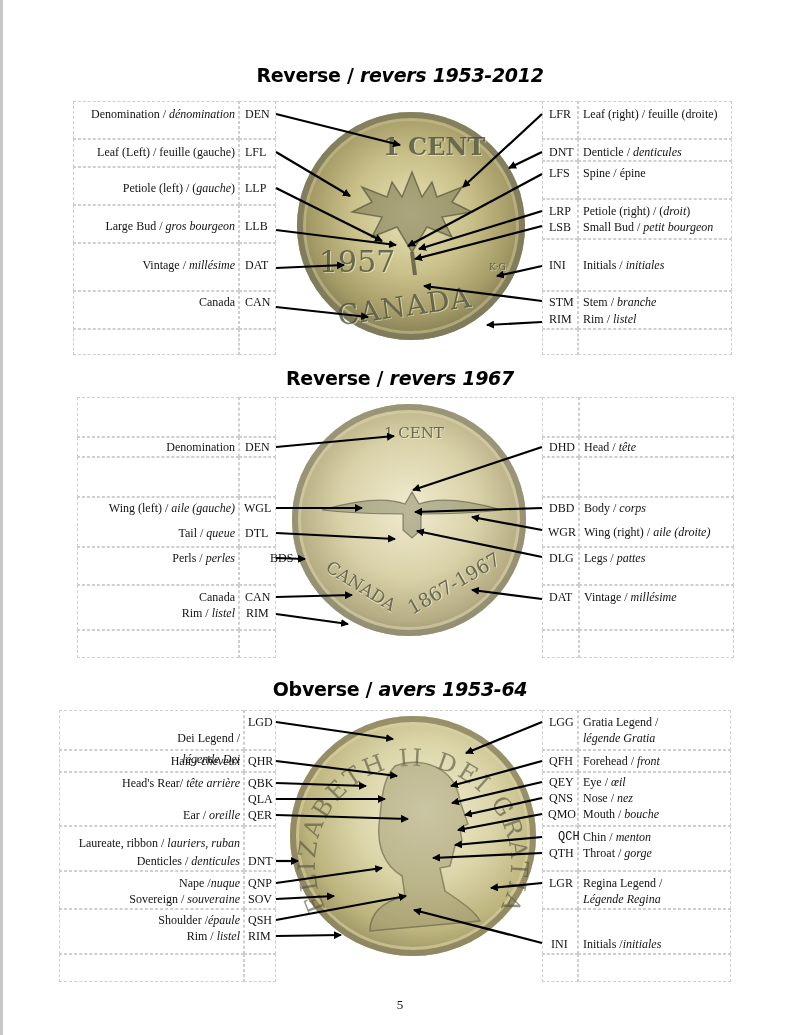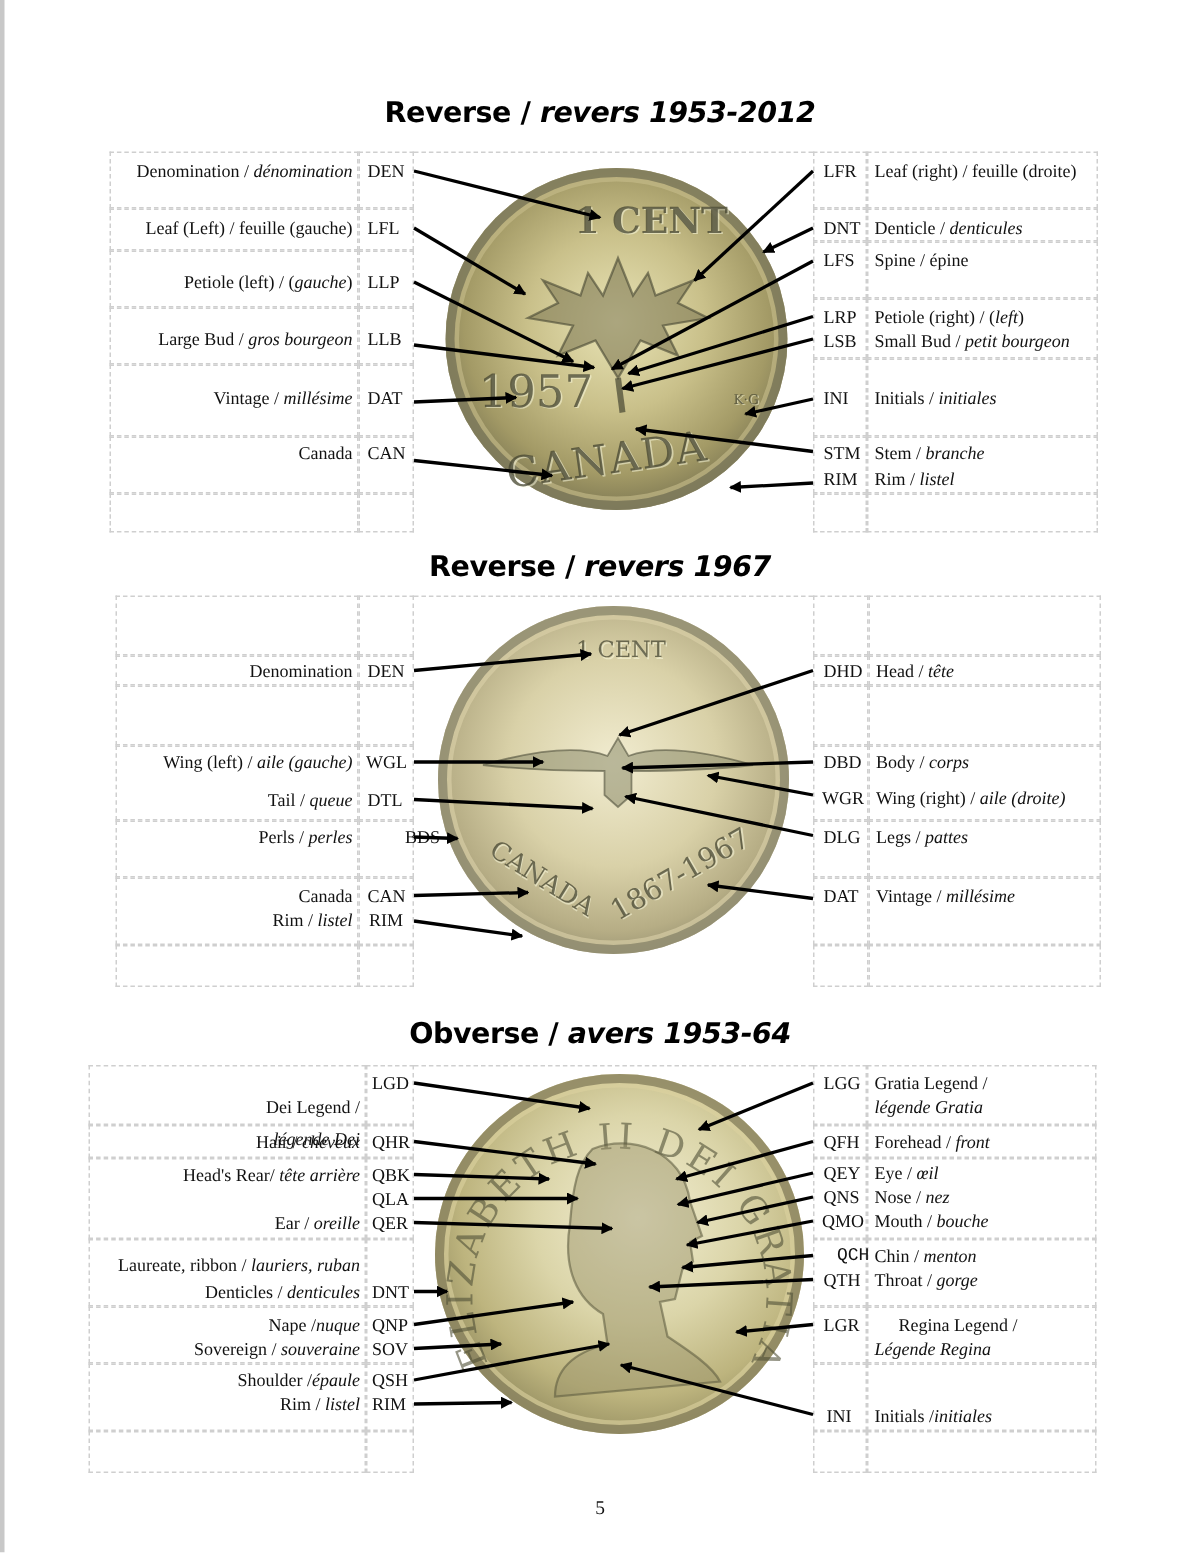--- a/index.html
+++ b/index.html
@@ -108,21 +108,21 @@
 <div class="lbl r" style="right:565px;top:295px;"><span>Canada</span></div>
 <div class="code" style="left:245px;top:295px;">CAN</div>
 
 <div class="code" style="left:549px;top:107px;">LFR</div>
 <div class="lbl" style="left:583px;top:107px;"><span>Leaf (right) / feuille (droite)</span></div>
 <div class="code" style="left:549px;top:145px;">DNT</div>
 <div class="lbl" style="left:583px;top:145px;"><span>Denticle  / </span><i>denticules</i></div>
 <div class="code" style="left:549px;top:166px;">LFS</div>
 <div class="lbl" style="left:583px;top:166px;"><span>Spine / épine</span></div>
 <div class="code" style="left:549px;top:204px;">LRP</div>
-<div class="lbl" style="left:583px;top:204px;"><span>Petiole (right) / (</span><i>left</i><span>)</span></div>
+<div class="lbl" style="left:583px;top:204px;"><span>Petiole (right) / (</span><i>droit</i><span>)</span></div>
 <div class="code" style="left:549px;top:220px;">LSB</div>
 <div class="lbl" style="left:583px;top:220px;"><span>Small Bud / </span><i>petit bourgeon</i></div>
 <div class="code" style="left:549px;top:258px;">INI</div>
 <div class="lbl" style="left:583px;top:258px;font-family:Liberation Serif, serif;"><span>Initials / </span><i>initiales</i></div>
 <div class="code" style="left:549px;top:295px;">STM</div>
 <div class="lbl" style="left:583px;top:295px;"><span>Stem / </span><i>branche</i></div>
 <div class="code" style="left:549px;top:312px;">RIM</div>
 <div class="lbl" style="left:583px;top:312px;"><span>Rim / </span><i>listel</i></div>
 
 <div class="section-title" style="top:367px;"><span>Reverse / </span><span class="it">revers  1967</span></div>
@@ -271,21 +271,21 @@
 <div class="lbl" style="left:583px;top:775px;"><span>Eye / </span><i>œil</i></div>
 <div class="code" style="left:549px;top:791px;">QNS</div>
 <div class="lbl" style="left:583px;top:791px;"><span>Nose / </span><i>nez</i></div>
 <div class="code" style="left:548px;top:807px;">QMO</div>
 <div class="lbl" style="left:583px;top:807px;"><span>Mouth / </span><i>bouche</i></div>
 <div class="code" style="left:558px;top:830px;font-family:Liberation Mono, monospace;">QCH</div>
 <div class="lbl" style="left:583px;top:830px;"><span>Chin / </span><i>menton</i></div>
 <div class="code" style="left:549px;top:846px;">QTH</div>
 <div class="lbl" style="left:583px;top:846px;"><span>Throat / </span><i>gorge</i></div>
 <div class="code" style="left:549px;top:876px;">LGR</div>
-<div class="lbl" style="left:583px;top:876px;margin-left:16px;"><span>Regina Legend /</span></div>
+<div class="lbl" style="left:583px;top:876px;"><span>Regina Legend /</span></div>
 <div class="lbl" style="left:583px;top:892px;"><i>Légende Regina</i></div>
 <div class="code" style="left:551px;top:937px;">INI</div>
 <div class="lbl" style="left:583px;top:937px;"><span>Initials /</span><i>initiales</i></div>
 
 <svg class="arrows" viewBox="0 0 800 1035">
   <defs>
     <marker id="ah" markerWidth="8" markerHeight="8" refX="7" refY="4" orient="auto" markerUnits="userSpaceOnUse">
       <path d="M0 0 L8 4 L0 8 Z" fill="#000"></path>
     </marker>
   </defs>

